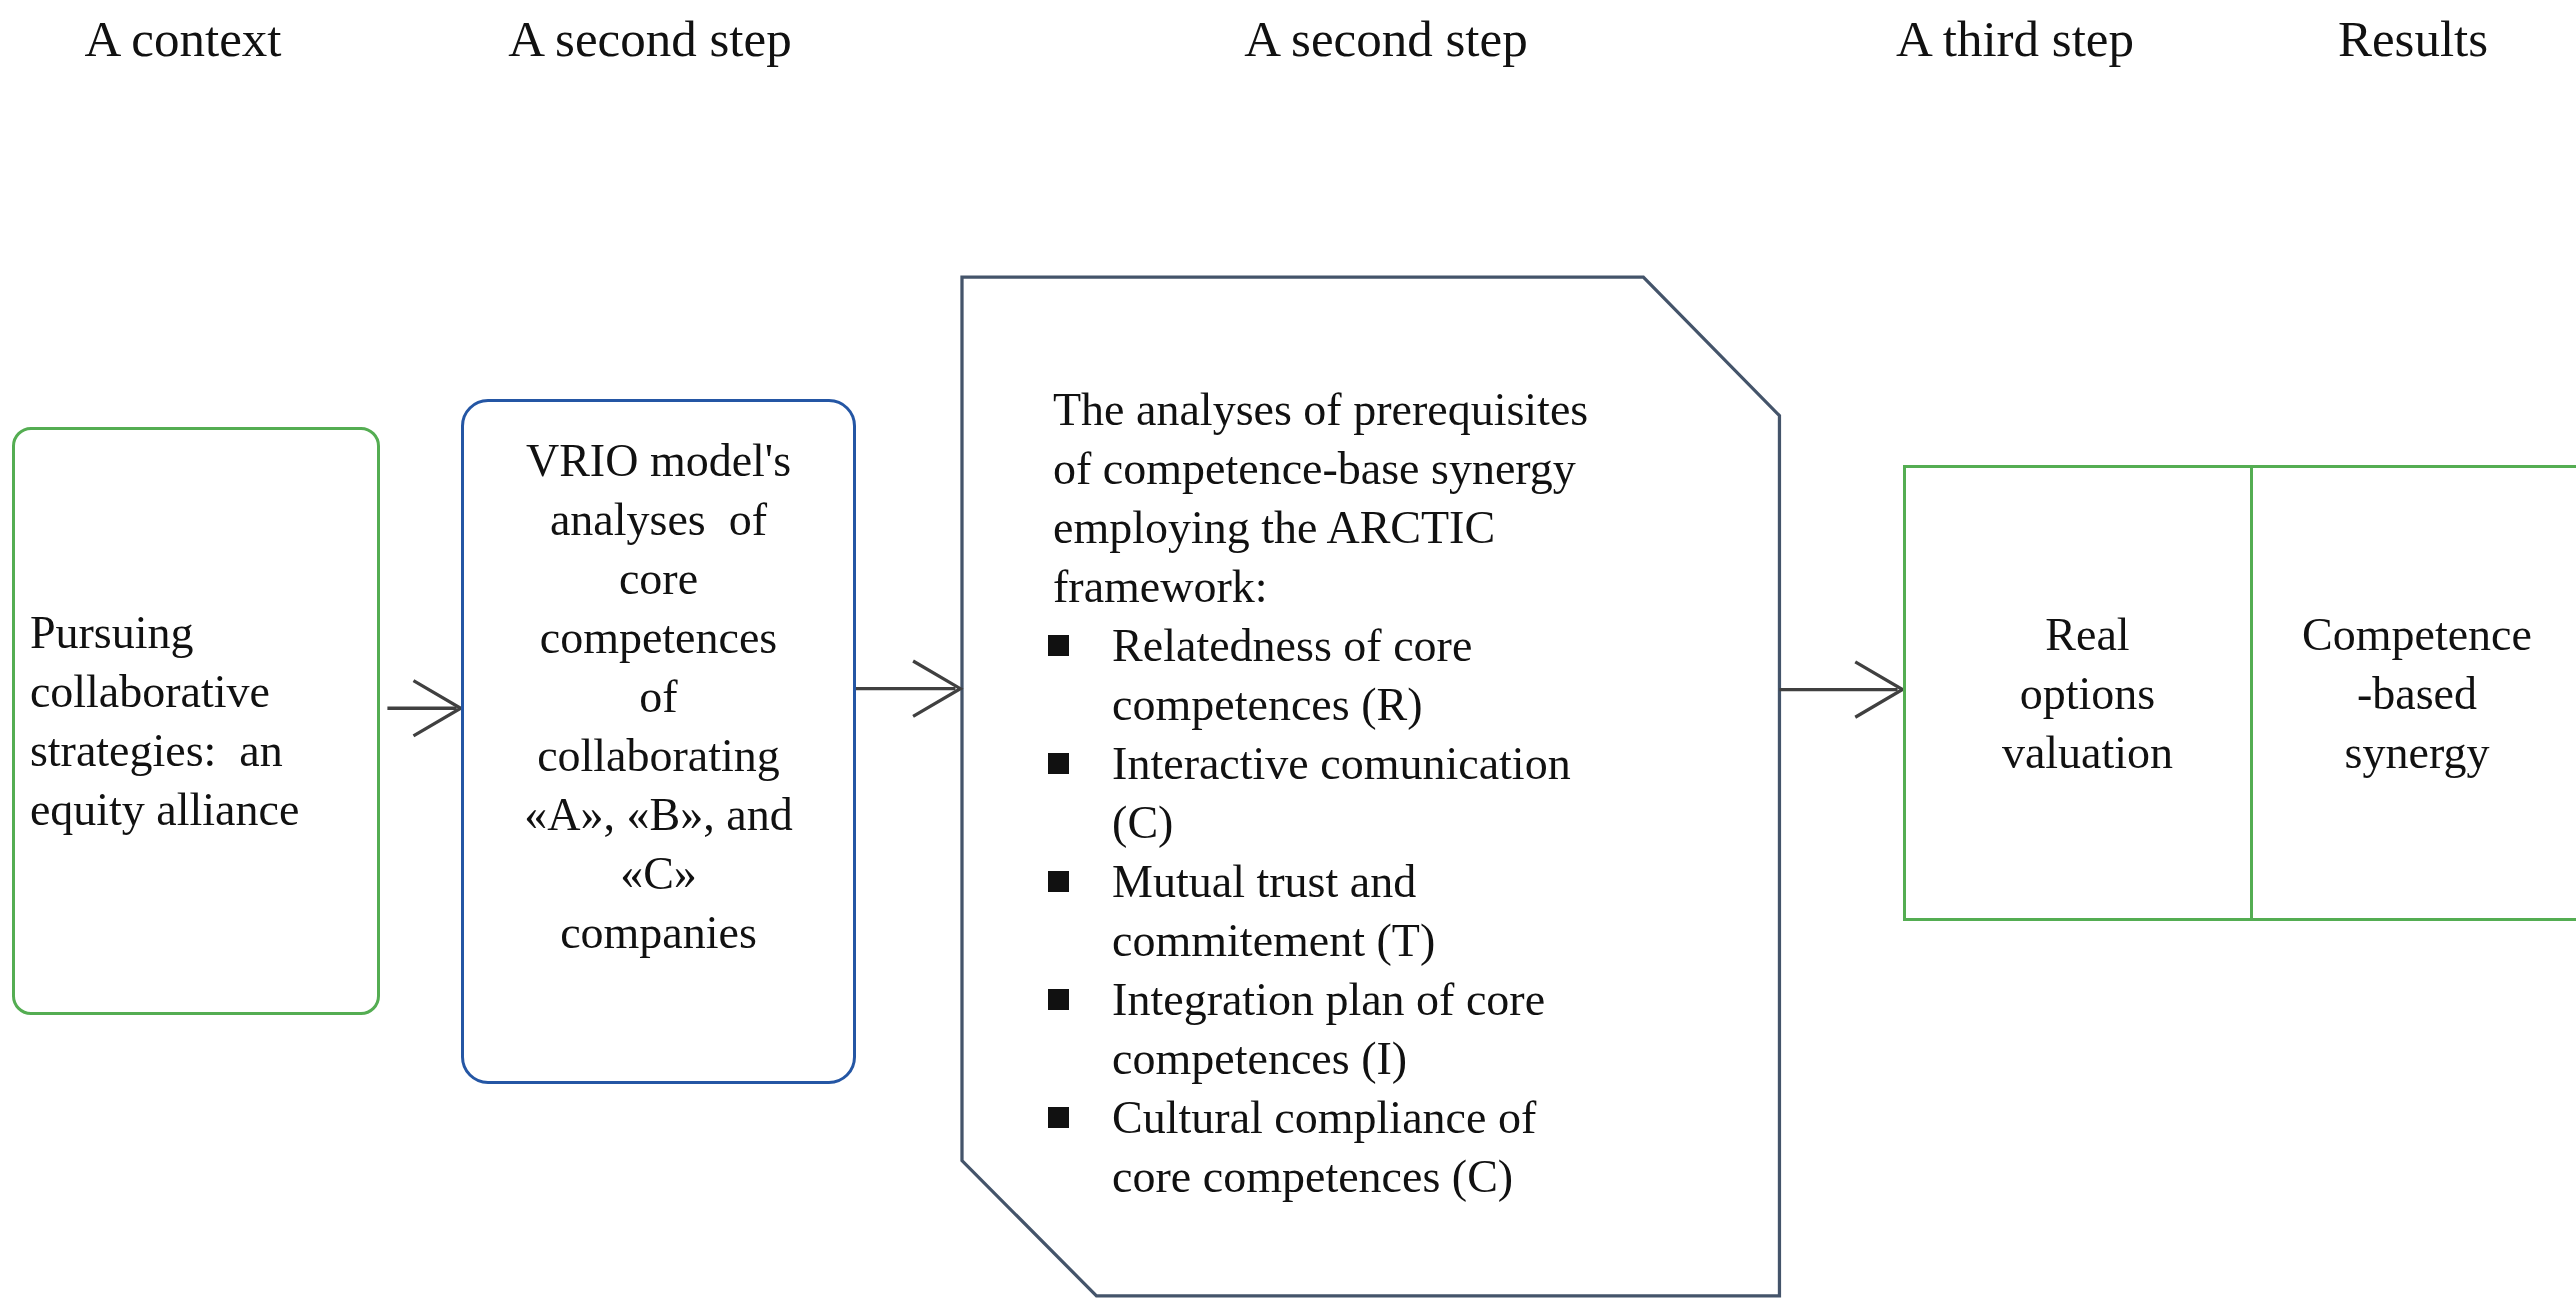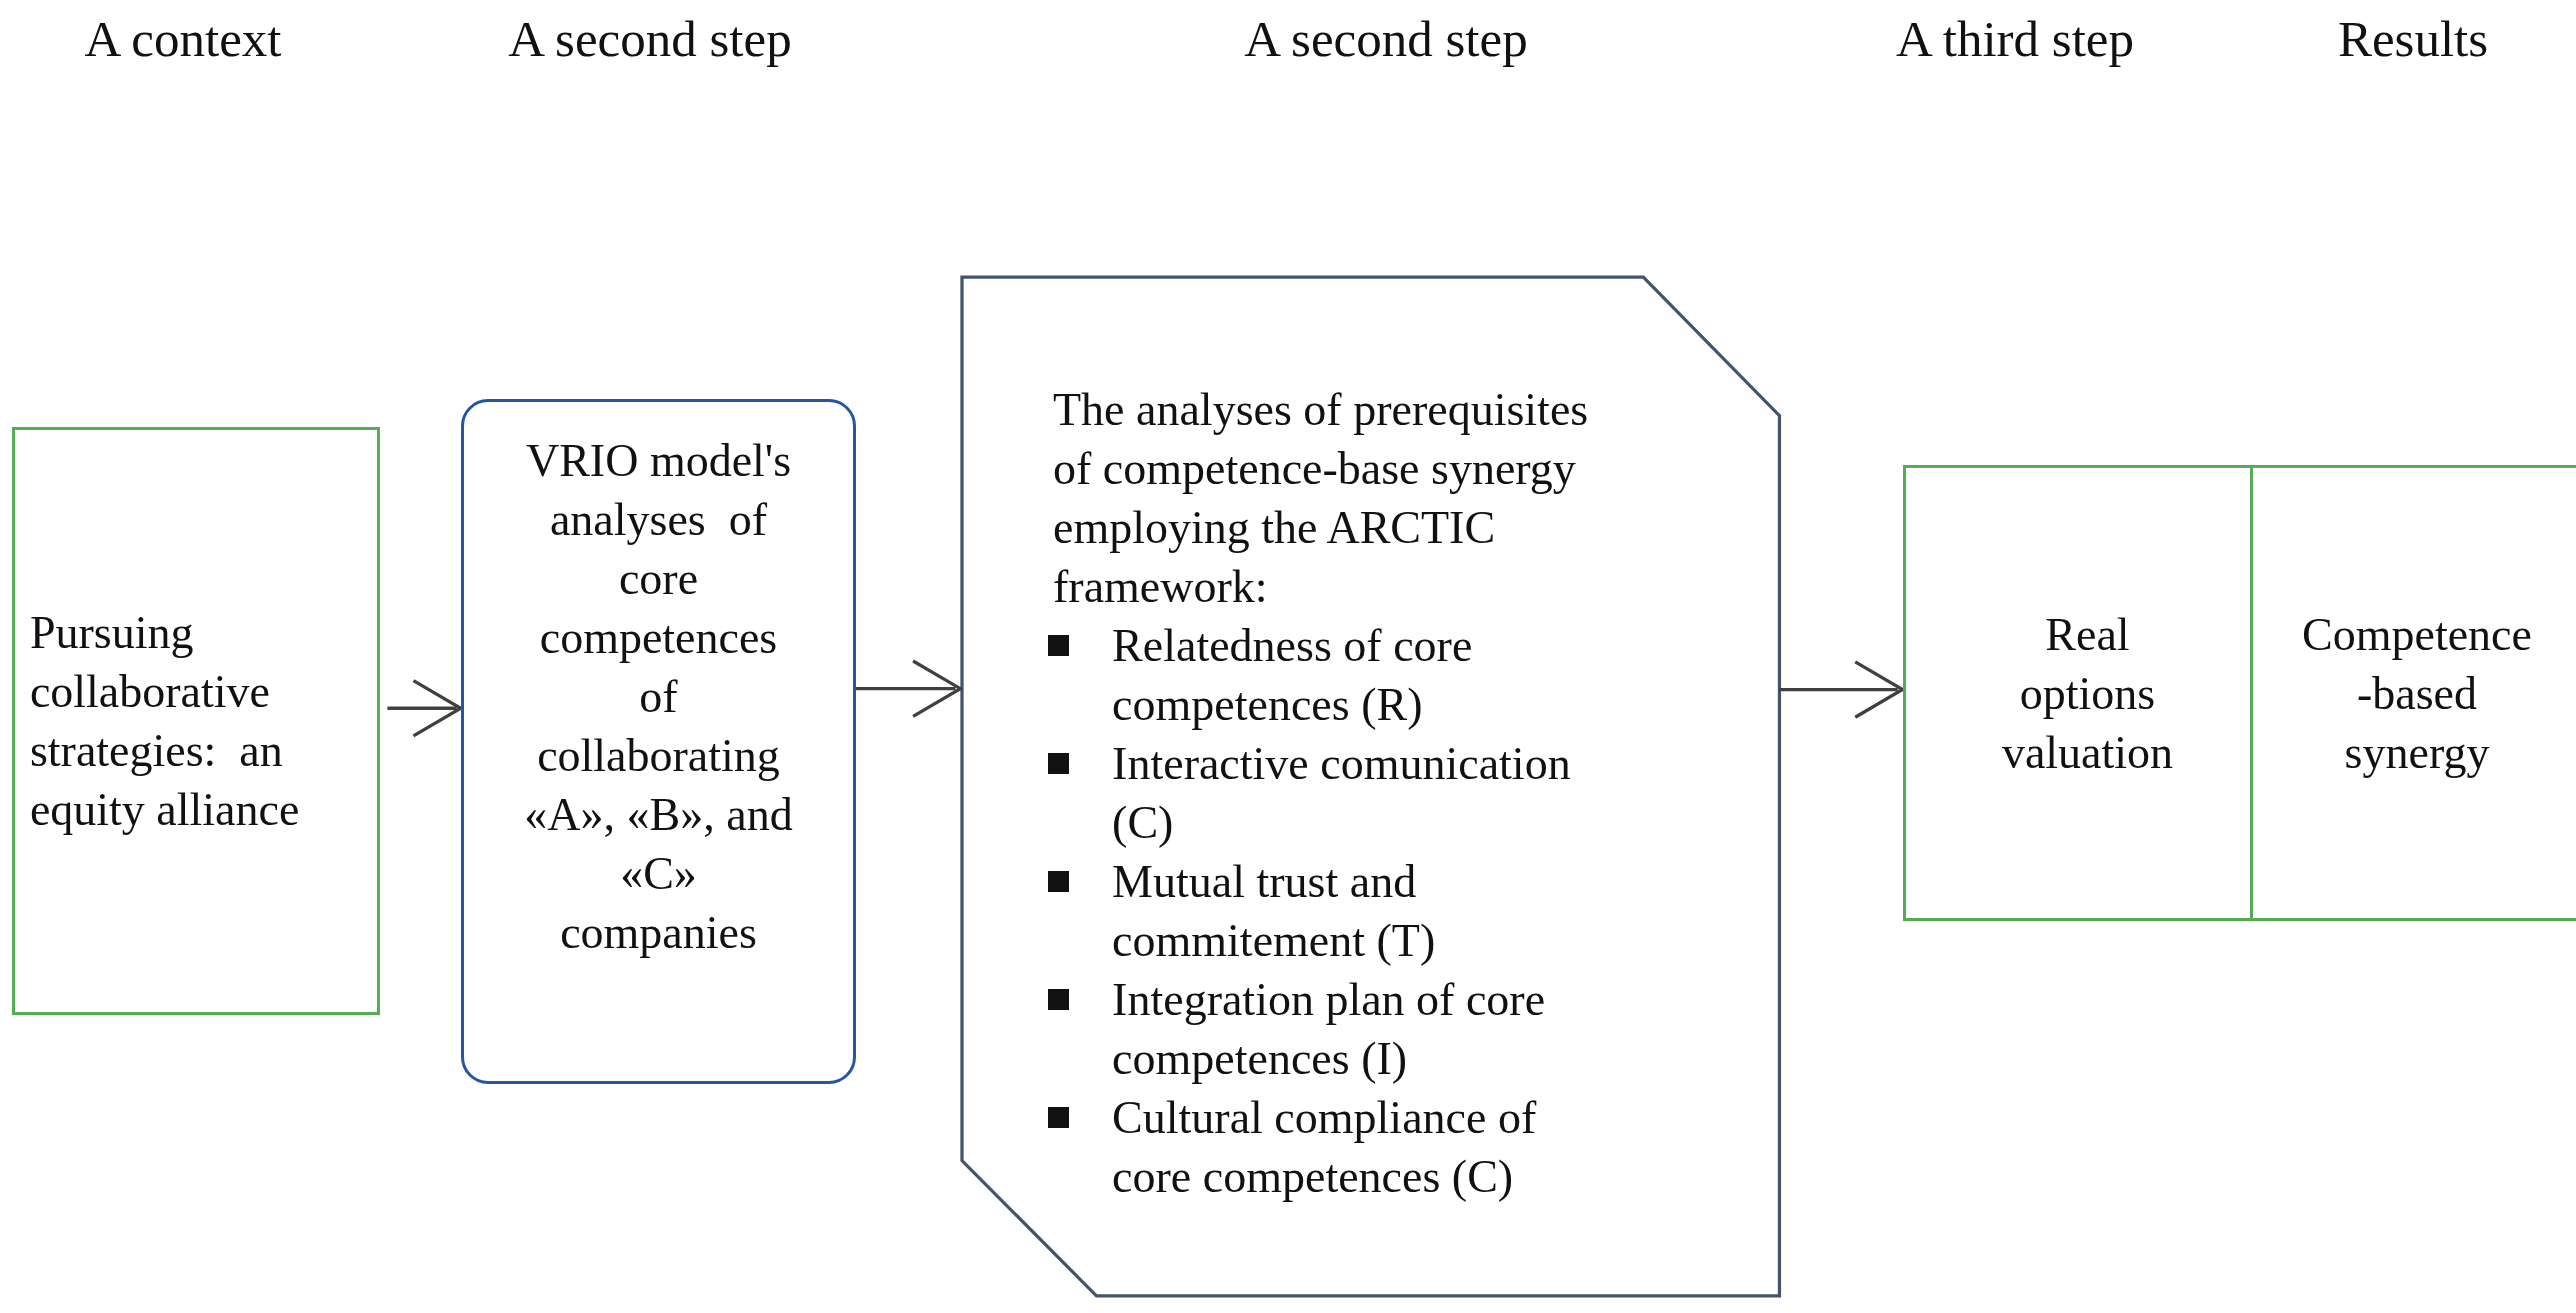--- a/index.html
+++ b/index.html
@@ -27,21 +27,21 @@
   .shape{fill:#ffffff;stroke:var(--slate);stroke-width:4px;}
   .arrow{stroke:var(--arrow);stroke-width:4px;fill:none;}
   
   .box{
     position:absolute;box-sizing:border-box;background:#ffffff;
     display:flex;align-items:center;justify-content:center;
     font-size:46px;line-height:59px;text-align:center;white-space:pre;
   }
   .green-box{border:3.3px solid var(--green);}
   .blue-box{border:3.3px solid var(--blue);border-radius:51px;}
-  #context-box{left:12.2px;top:427px;width:368px;height:588px;justify-content:flex-start;text-align:left;padding-left:14.7px;}
+  #context-box{left:12.2px;top:427px;width:368px;height:588px;justify-content:flex-start;text-align:left;padding-left:14.7px;border-radius:19px;}
   #first-step-box{left:461px;top:399px;width:395px;height:685px;padding-bottom:90px;border-radius:27px;}
   #third-step-box{left:1903px;top:465px;width:369px;height:456px;}
   #results-box{left:2250px;top:465px;width:334px;height:456px;}
   
   #second-step-text{
     position:absolute;left:962px;top:276px;width:818px;height:1022px;
     box-sizing:border-box;padding:36px 24.5px 24.5px 91px;
     display:flex;flex-direction:column;justify-content:center;
     font-size:46px;line-height:59px;text-align:left;
   }

